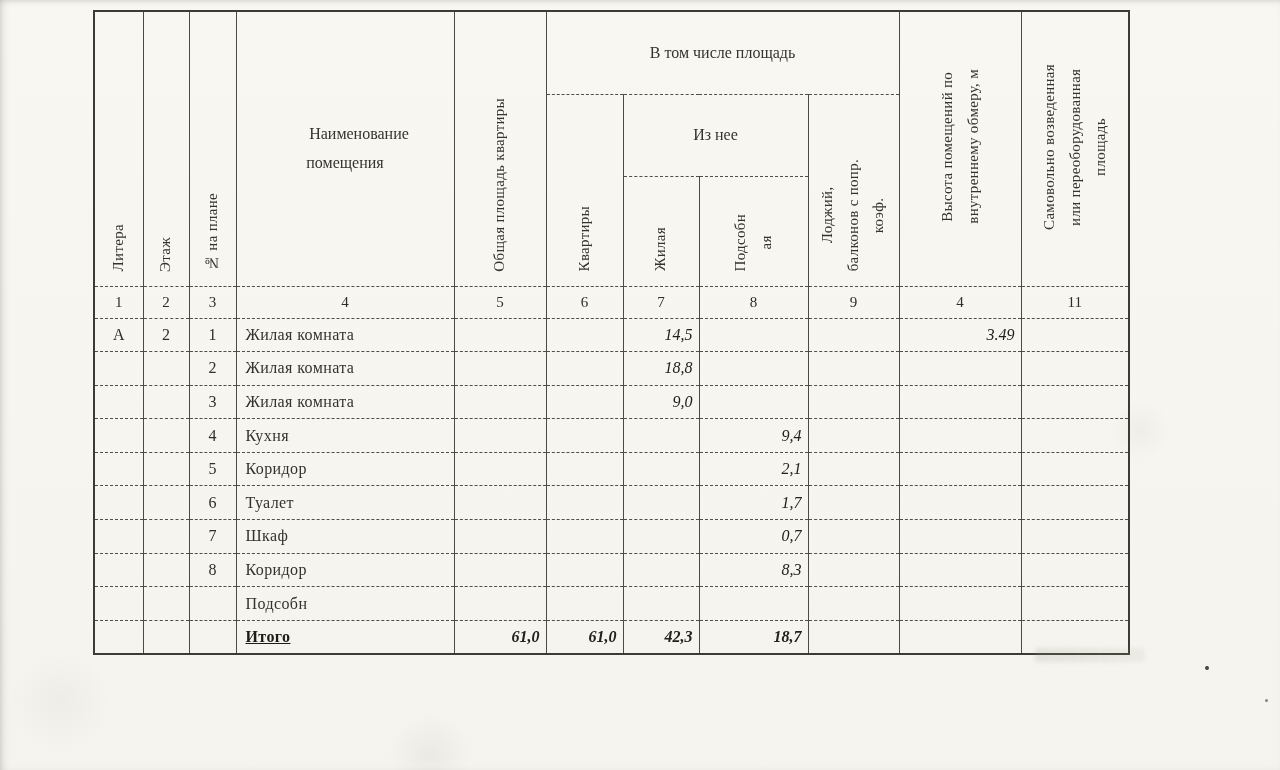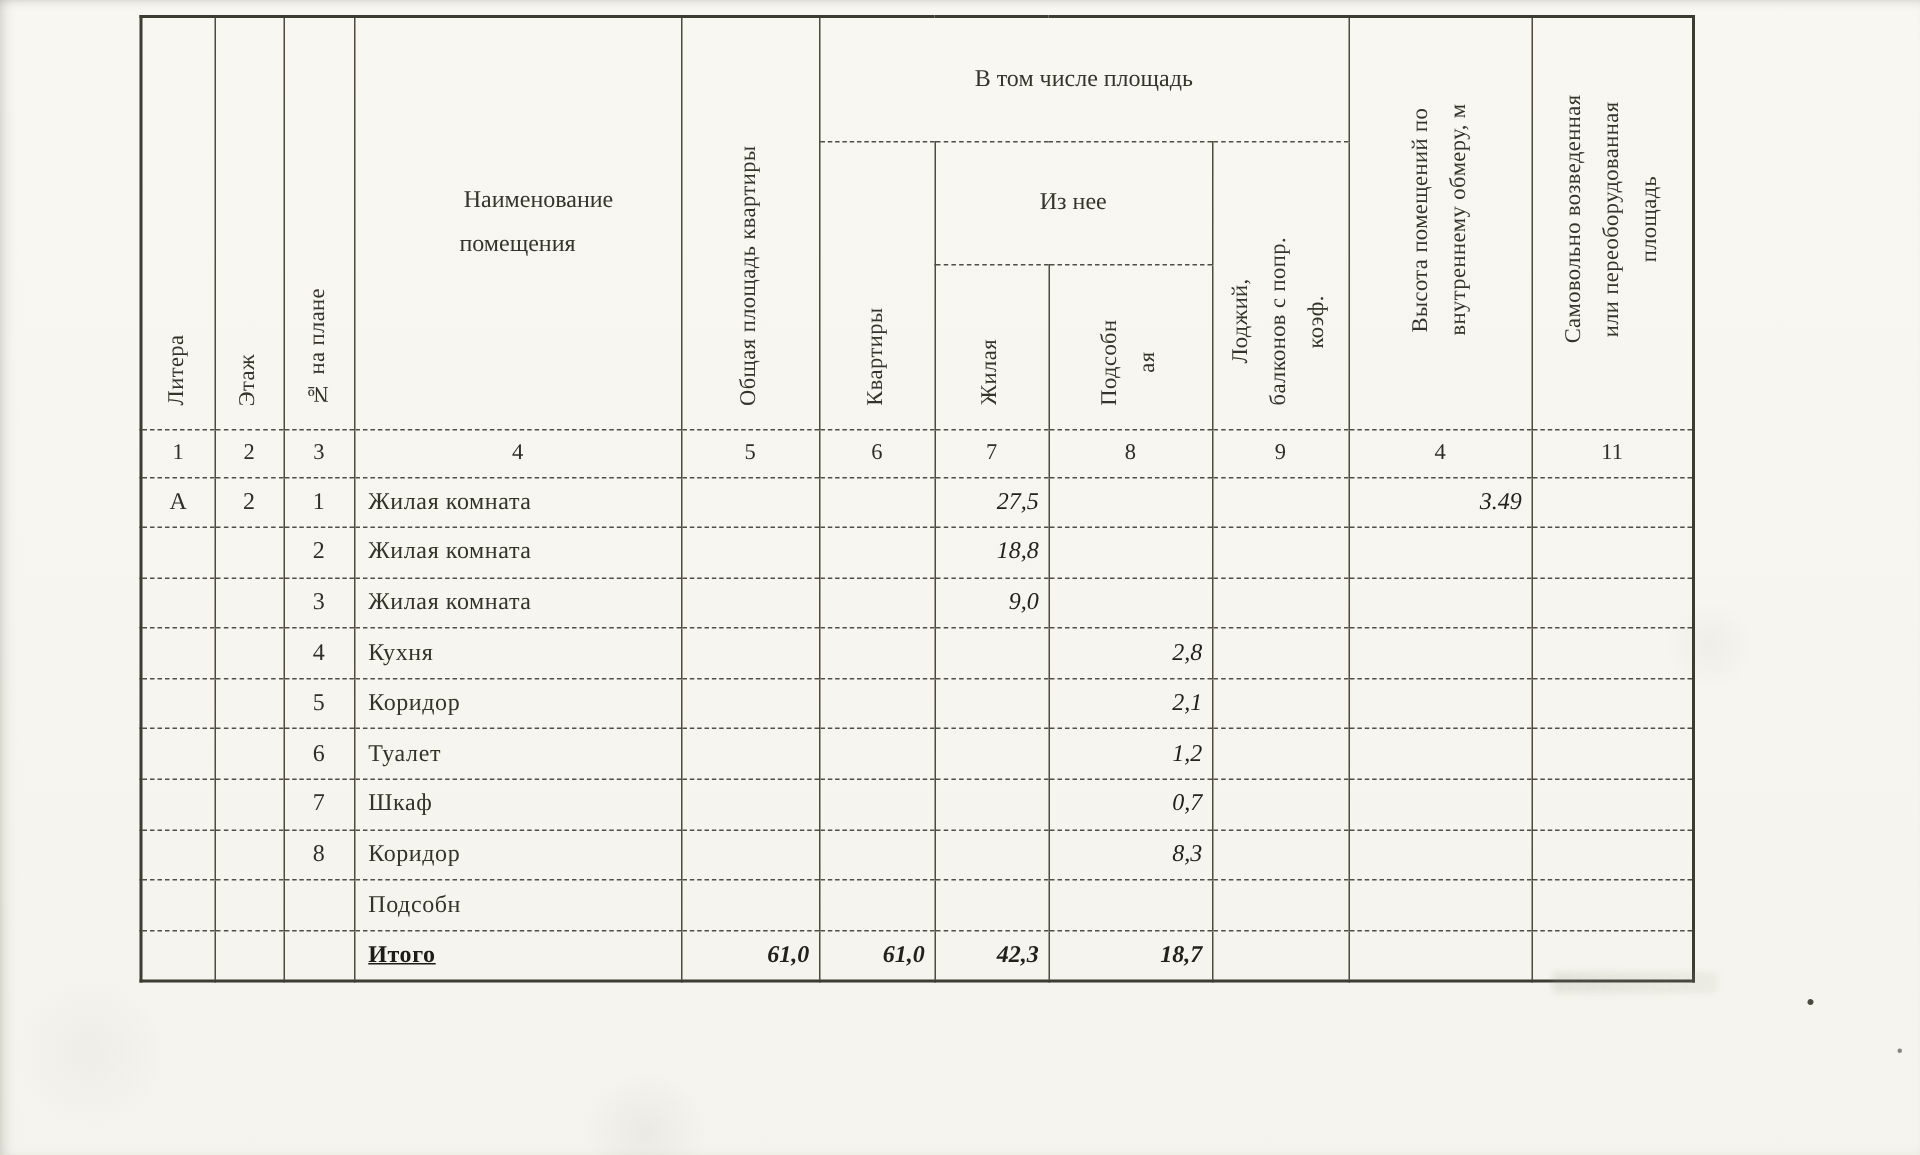--- a/index.html
+++ b/index.html
@@ -134,21 +134,21 @@
     </tr>
   </thead>
   <tbody>
     <tr class="data-row">
       <td class="c">А</td>
       <td class="c">2</td>
       <td class="c">1</td>
       <td class="name">Жилая комната</td>
       <td class="val"></td>
       <td class="val"></td>
-      <td class="val">27,5</td>
+      <td class="val">14,5</td>
       <td class="val"></td>
       <td class="val"></td>
       <td class="val">3.49</td>
       <td class="val"></td>
     </tr>
     <tr class="data-row">
       <td class="c"></td>
       <td class="c"></td>
       <td class="c">2</td>
       <td class="name">Жилая комната</td>
@@ -174,21 +174,21 @@
       <td class="val"></td>
     </tr>
     <tr class="data-row">
       <td class="c"></td>
       <td class="c"></td>
       <td class="c">4</td>
       <td class="name">Кухня</td>
       <td class="val"></td>
       <td class="val"></td>
       <td class="val"></td>
-      <td class="val">2,8</td>
+      <td class="val">9,4</td>
       <td class="val"></td>
       <td class="val"></td>
       <td class="val"></td>
     </tr>
     <tr class="data-row">
       <td class="c"></td>
       <td class="c"></td>
       <td class="c">5</td>
       <td class="name">Коридор</td>
       <td class="val"></td>
@@ -200,21 +200,21 @@
       <td class="val"></td>
     </tr>
     <tr class="data-row">
       <td class="c"></td>
       <td class="c"></td>
       <td class="c">6</td>
       <td class="name">Туалет</td>
       <td class="val"></td>
       <td class="val"></td>
       <td class="val"></td>
-      <td class="val">1,2</td>
+      <td class="val">1,7</td>
       <td class="val"></td>
       <td class="val"></td>
       <td class="val"></td>
     </tr>
     <tr class="data-row">
       <td class="c"></td>
       <td class="c"></td>
       <td class="c">7</td>
       <td class="name">Шкаф</td>
       <td class="val"></td>

